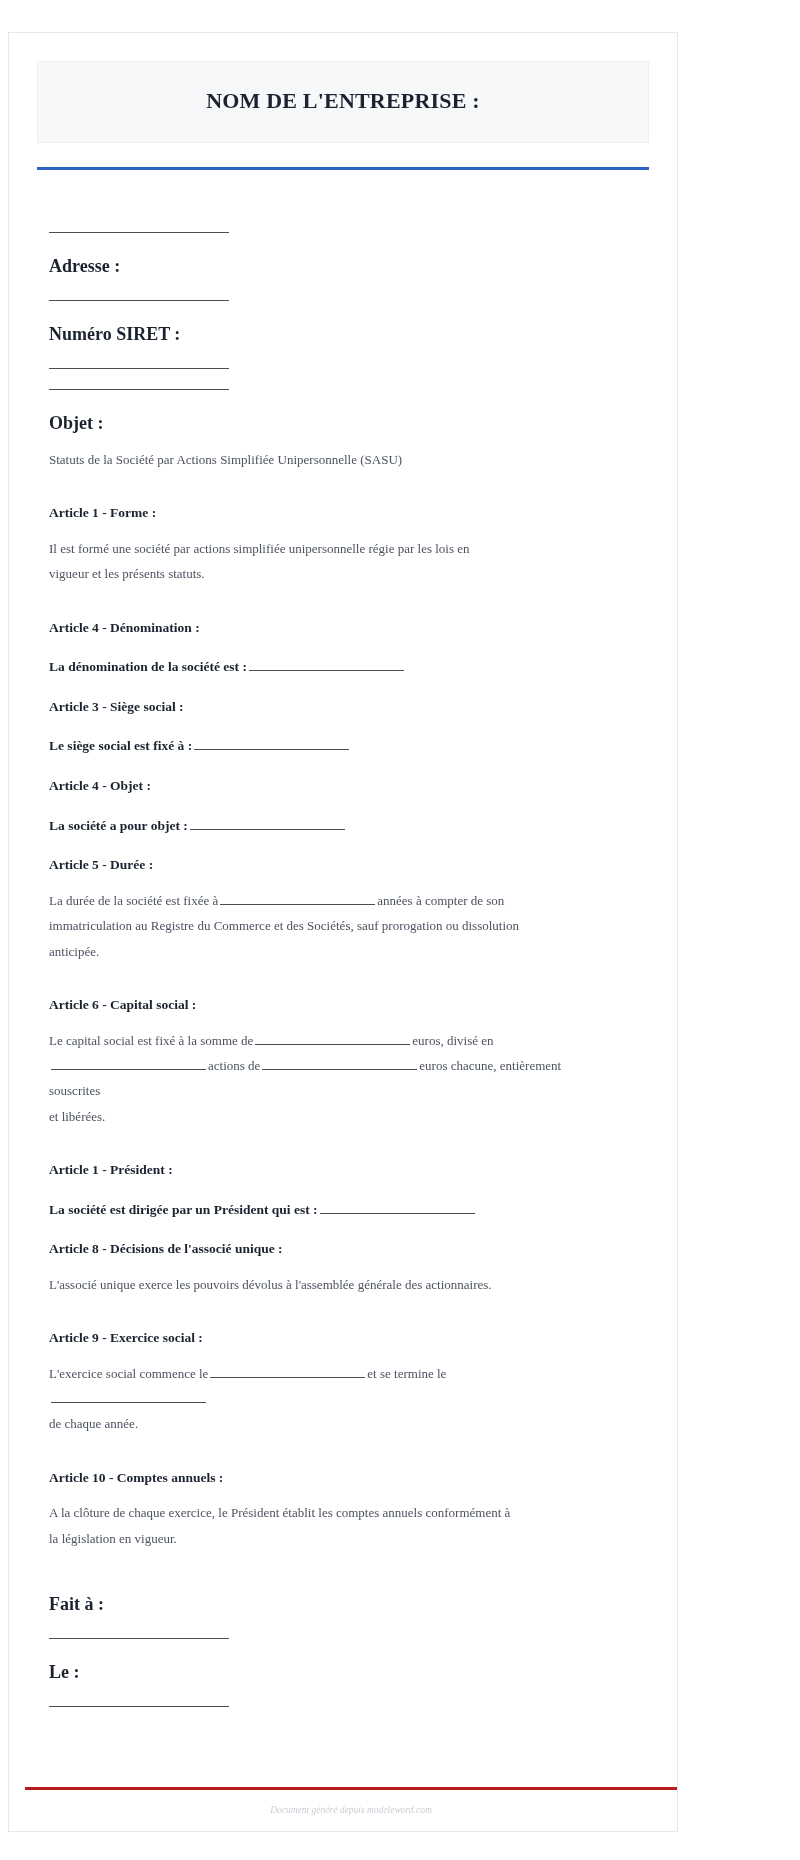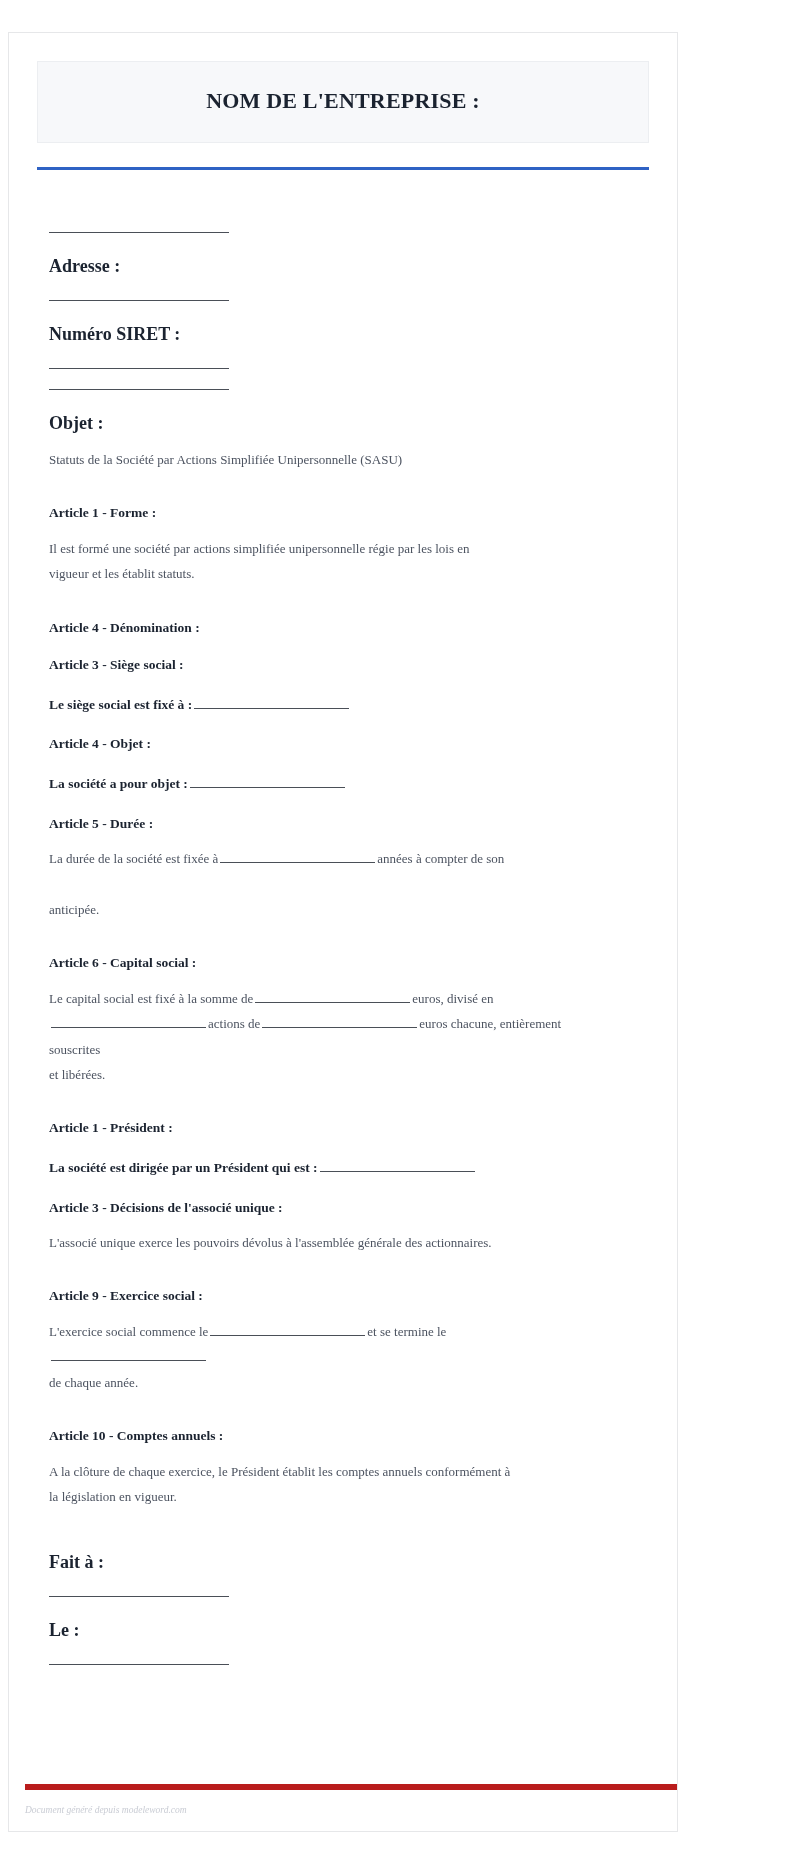--- a/index.html
+++ b/index.html
@@ -106,22 +106,22 @@
     margin: 0 2px;
   }
 
   .sig-block { margin-top: 40px; }
 
   .footer {
     position: absolute;
     left: 16px;
     right: 0;
     bottom: 14px;
-    text-align: left;
-    border-top: 6px solid #b91c1c;
+    text-align: center;
+    border-top: 3px solid #b91c1c;
     padding-top: 9px;
   }
   .footer span {
     font-size: 9.5px;
     font-style: italic;
     color: #c9ccd4;
     font-family: "Liberation Serif", "DejaVu Serif", serif;
   }
 </style>
 </head>
@@ -149,55 +149,58 @@
       <div class="blank-line"></div>
 
       <div class="blank-line"></div>
 
       <div class="field-label">Objet :</div>
       <div class="body-text plain-tight">Statuts de la Société par Actions Simplifiée Unipersonnelle (SASU)</div>
 
       <div class="article-head">Article 1 - Forme :</div>
       <div class="body-text">
         <span>Il est formé une société par actions simplifiée unipersonnelle régie par les lois en</span><br>
-        <span>vigueur et les établit statuts.</span>
+        <span>vigueur et les présents statuts.</span>
       </div>
 
       <div class="article-head">Article 4 - Dénomination :</div>
+      <div class="bold-line">
+        <span>La dénomination de la société est :</span><span class="fill"></span>
+      </div>
 
       <div class="article-head tight">Article 3 - Siège social :</div>
       <div class="bold-line">
         <span>Le siège social est fixé à :</span><span class="fill"></span>
       </div>
 
       <div class="article-head tight">Article 4 - Objet :</div>
       <div class="bold-line">
         <span>La société a pour objet :</span><span class="fill"></span>
       </div>
 
       <div class="article-head tight">Article 5 - Durée :</div>
       <div class="body-text">
         <span>La durée de la société est fixée à</span><span class="fill"></span><span>années à compter de son</span><br>
-        <br>
+        <span>immatriculation au Registre du Commerce et des Sociétés, sauf prorogation ou dissolution</span><br>
         <span>anticipée.</span>
       </div>
 
       <div class="article-head">Article 6 - Capital social :</div>
       <div class="body-text" style="max-width:540px;">
         <span>Le capital social est fixé à la somme de</span><span class="fill"></span><span>euros, divisé en</span><br>
         <span class="fill"></span><span>actions de</span><span class="fill"></span><span>euros chacune, entièrement souscrites</span><br>
         <span>et libérées.</span>
       </div>
 
       <div class="article-head">Article 1 - Président :</div>
       <div class="bold-line">
         <span>La société est dirigée par un Président qui est :</span><span class="fill"></span>
       </div>
 
-      <div class="article-head tight">Article 3 - Décisions de l'associé unique :</div>
+      <div class="article-head tight">Article 8 - Décisions de l'associé unique :</div>
       <div class="body-text" style="max-width:540px;">L'associé unique exerce les pouvoirs dévolus à l'assemblée générale des actionnaires.</div>
 
       <div class="article-head">Article 9 - Exercice social :</div>
       <div class="body-text" style="max-width:540px;">
         <span>L'exercice social commence le</span><span class="fill"></span><span>et se termine le</span><span class="fill"></span><br>
         <span>de chaque année.</span>
       </div>
 
       <div class="article-head">Article 10 - Comptes annuels :</div>
       <div class="body-text">

